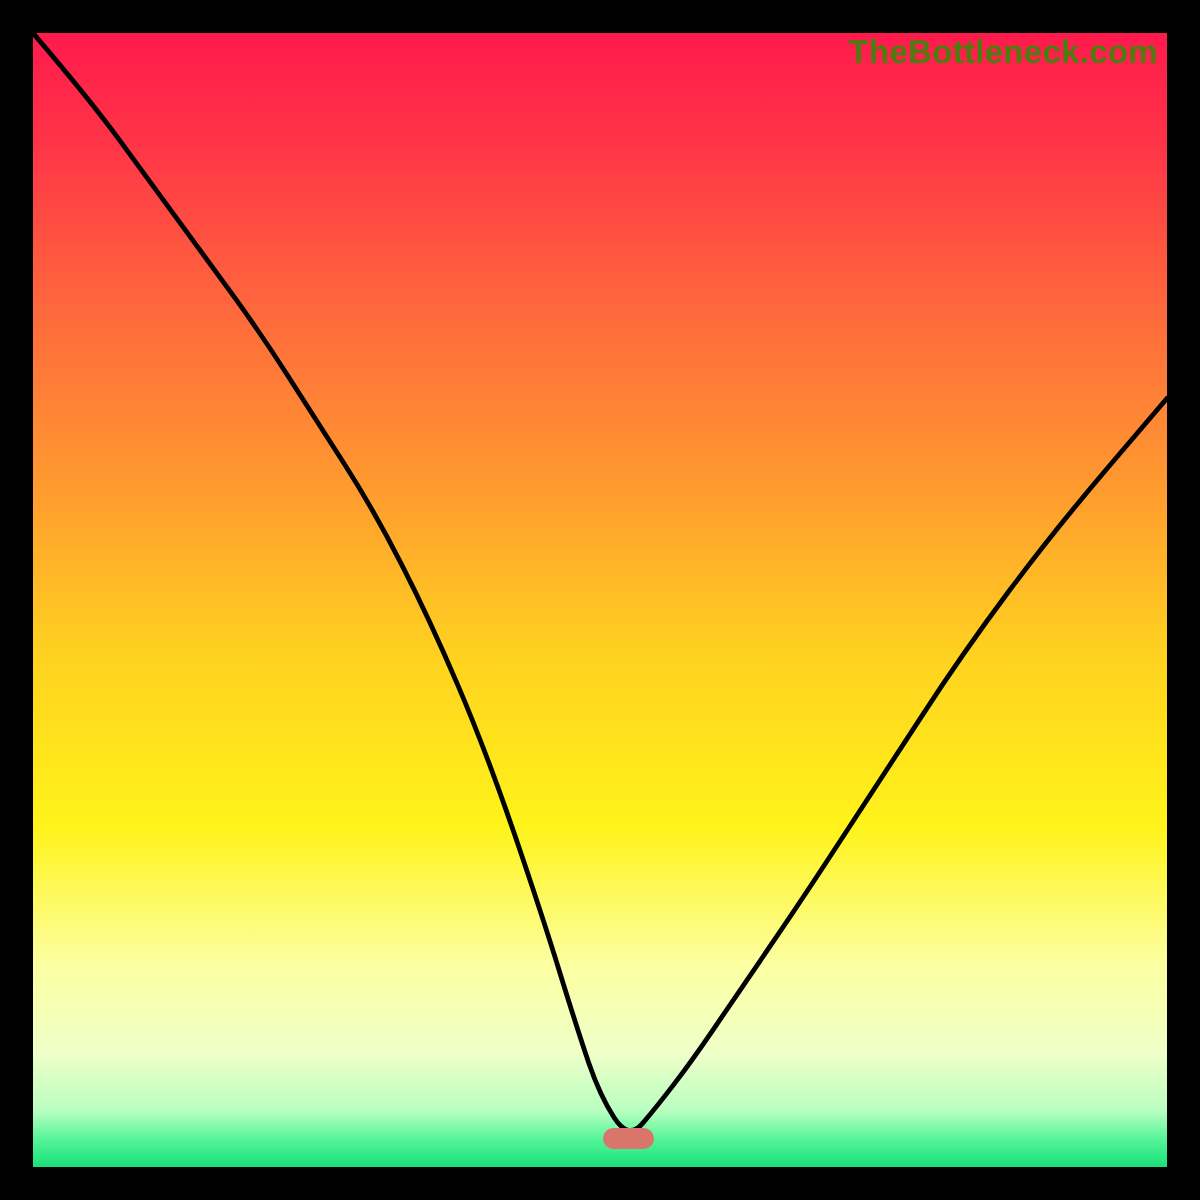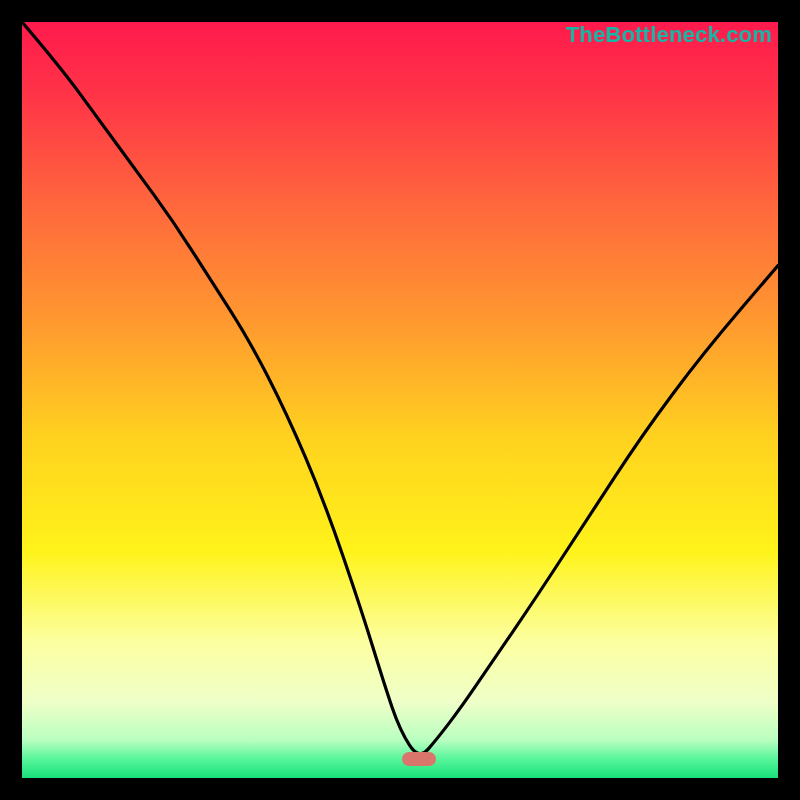--- a/index.html
+++ b/index.html
@@ -28,21 +28,21 @@
   .gradient-bg {
     position: absolute;
     inset: 0;
   }
   .watermark {
     position: absolute;
     top: 0px;
     right: 6px;
     font-size: 22px;
     font-weight: 600;
-    color: #14b8a6;
+    color: #4d7c0f;
     letter-spacing: 0.2px;
     user-select: none;
   }
   .curve {
     position: absolute;
     inset: 0;
     pointer-events: none;
   }
   .marker {
     position: absolute;

